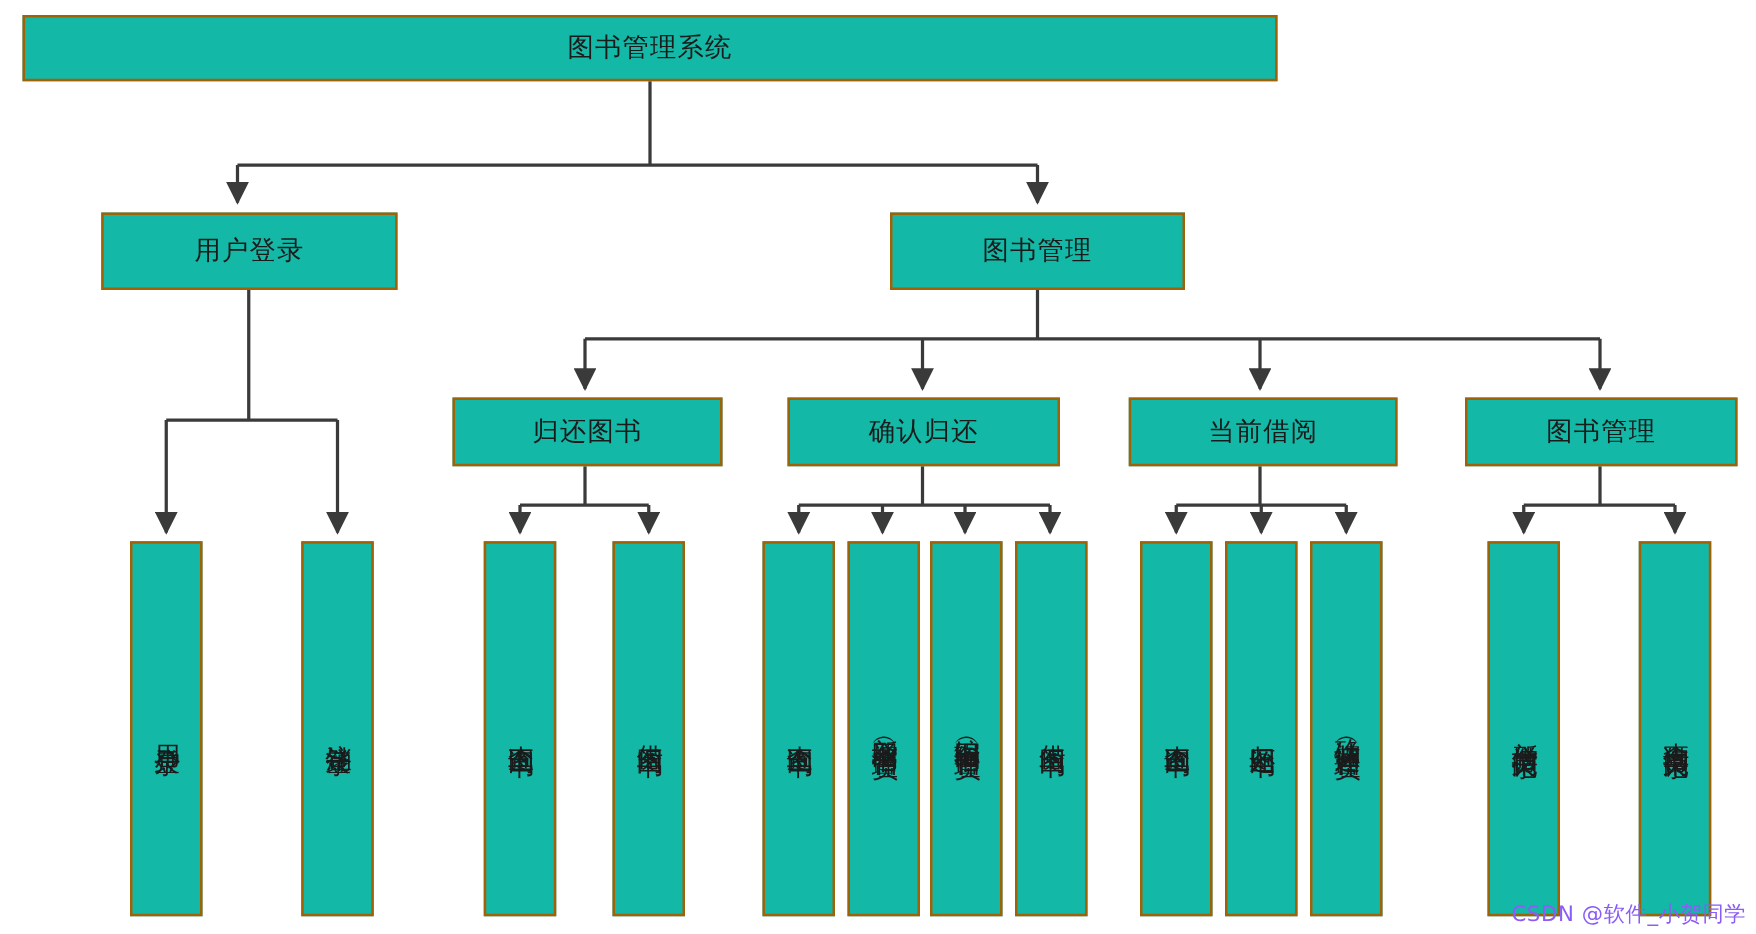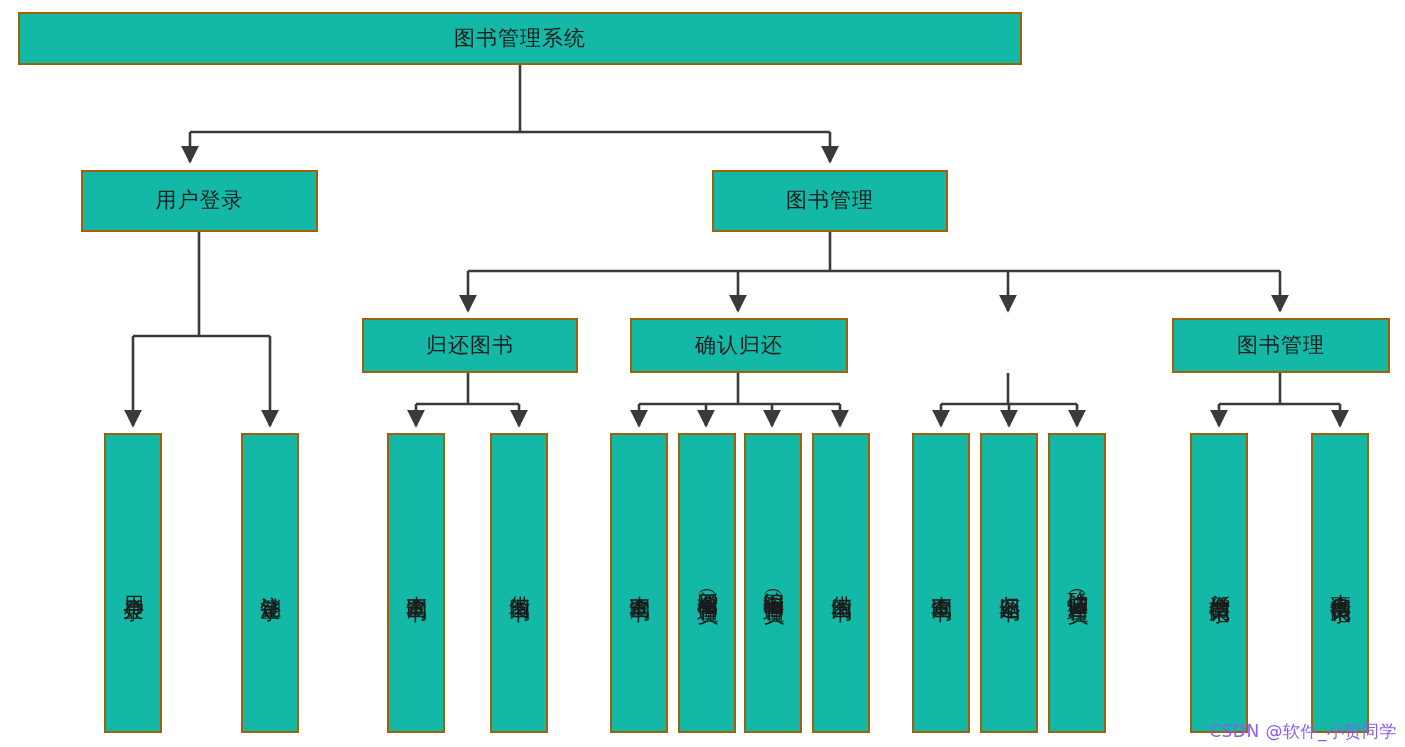--- a/index.html
+++ b/index.html
@@ -136,20 +136,23 @@
   </div>
 
   <div class="node horiz" style="left:362px; top:318px; width:216px; height:55px;">
     <span>归还图书</span>
   </div>
 
   <div class="node horiz" style="left:630px; top:318px; width:218px; height:55px;">
     <span>确认归还</span>
   </div>
 
+  <div class="node horiz" style="left:903px; top:318px; width:215px; height:55px;">
+    <span>当前借阅</span>
+  </div>
 
   <div class="node horiz" style="left:1172px; top:318px; width:218px; height:55px;">
     <span>图书管理</span>
   </div>
 
   <div class="node vert" style="left:104px; top:433px; width:58px; height:300px;">
     <span class="vlabel">用户登录</span>
   </div>
 
   <div class="node vert" style="left:241px; top:433px; width:58px; height:300px;">

